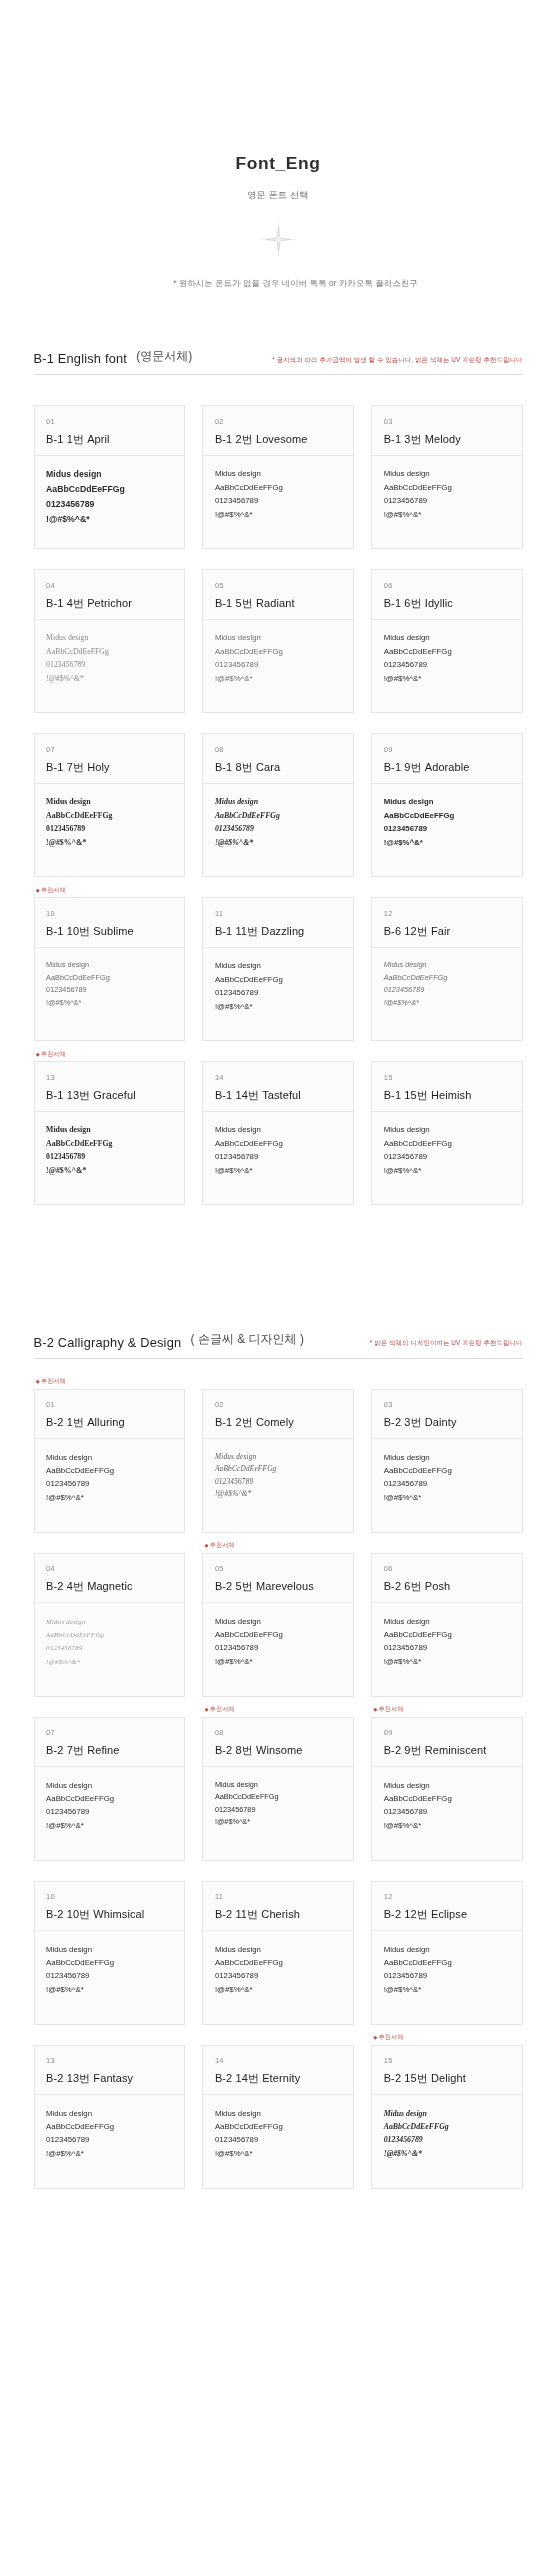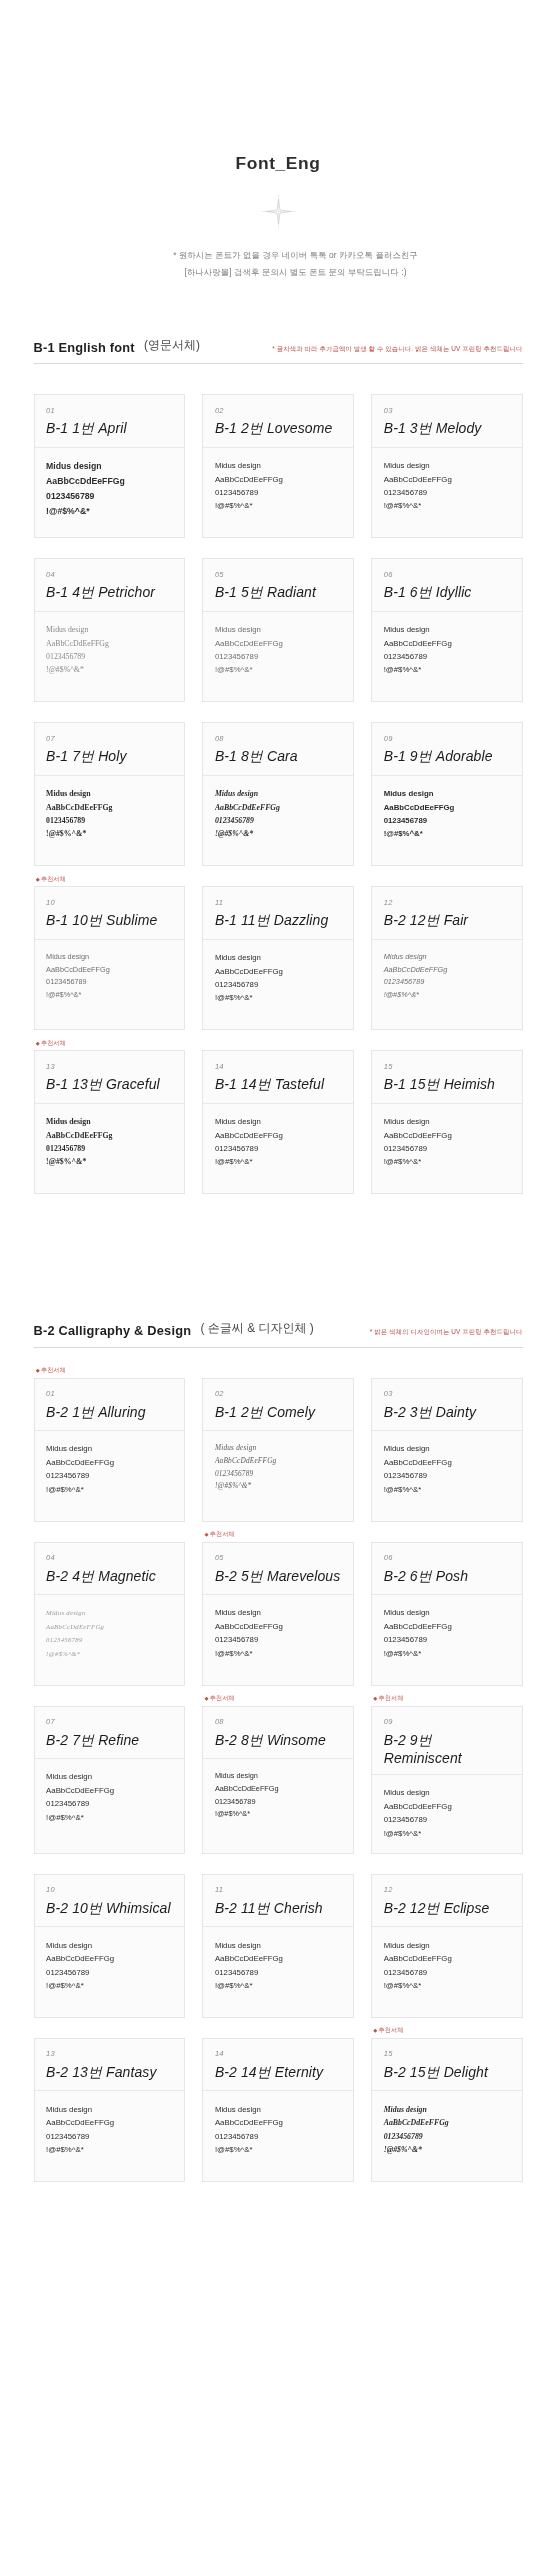--- a/index.html
+++ b/index.html
@@ -55,21 +55,21 @@
     padding: 0 32.5px;
   }
   .section-head {
     display: flex;
     align-items: flex-end;
     border-bottom: 0.6px solid #d9d9d9;
     padding-bottom: 8.1px;
   }
   .section-title {
     font-size: 12.8px;
-    font-weight: bold;
+    font-weight: normal;
     color: #1f1f1f;
     letter-spacing: 0.2px;
   }
   .section-subtitle {
     font-size: 12px;
     color: #4a4a4a;
     margin-left: 9.3px;
     padding-bottom: 1.2px;
   }
   .section-note {
@@ -104,30 +104,29 @@
   }
   .card-tag .dot {
     color: #c0504a;
     font-size: 5.2px;
     margin-right: 1.2px;
   }
   .card-head {
     padding: 10.4px 11.6px 8.1px 11.6px;
     border-bottom: 0.6px solid #e8e8e8;
     background: #fbfbfb;
-    font-style: italic;
   }
   .card-num {
     font-size: 7.5px;
     color: #8c8c8c;
     letter-spacing: 0.3px;
     margin-bottom: 5.8px;
   }
   .card-name {
-    font-size: 14px;
+    font-size: 11px;
     color: #1c1c1c;
     font-weight: normal;
     letter-spacing: 0.1px;
   }
   .card-body {
     padding: 11.6px 11.6px 12.8px 11.6px;
     line-height: 1.72;
     font-size: 7.8px;
     color: #2c2c2c;
     white-space: pre-line;
@@ -150,29 +149,29 @@
 
   .spacer-lg { height: 70px; }
 </style>
 </head>
 <body>
 
 <div class="page">
 
   <div class="hero">
     <div class="hero-title">Font_Eng</div>
+    <div class="hero-sub">영문 폰트 선택</div>
     <div class="hero-star">
       <svg width="41" height="41" viewBox="0 0 70 70" aria-hidden="true">
         <path d="M35 14 L37.5 32.5 L56 35 L37.5 37.5 L35 56 L32.5 37.5 L14 35 L32.5 32.5 Z" fill="none" stroke="#bdbdbd" stroke-width="1"></path>
         <line x1="35" y1="6" x2="35" y2="64" stroke="#d5d5d5" stroke-width="0.7"></line>
         <line x1="6" y1="35" x2="64" y2="35" stroke="#d5d5d5" stroke-width="0.7"></line>
       </svg>
     </div>
     <div class="hero-note">* 원하시는 폰트가 없을 경우 네이버 톡톡 or 카카오톡 플러스친구</div>
-    <div class="hero-note">[하나사랑몰] 검색후 문의시 별도 폰트 문의 부탁드립니다 :)</div>
   </div>
 
   <div class="section">
     <div class="section-head">
       <div class="section-title">B-1 English font</div>
       <div class="section-subtitle">(영문서체)</div>
       <div class="section-note">* 글자색과 따라 추가금액이 발생 할 수 있습니다. 밝은 색체는 UV 프린팅 추천드립니다</div>
     </div>
     <div class="grid" id="grid-b1">
         <div class="card">
@@ -282,21 +281,21 @@
             <div class="card-name">B-1 11번 Dazzling</div>
           </div>
           <div class="card-body s-sans">Midus design
 AaBbCcDdEeFFGg
 0123456789
 !@#$%^&amp;*</div>
         </div>
         <div class="card">
           <div class="card-head">
             <div class="card-num">12</div>
-            <div class="card-name">B-2 12번 Fair</div>
+            <div class="card-name">B-6 12번 Fair</div>
           </div>
           <div class="card-body s-serif-i s-light s-small">Midus design
 AaBbCcDdEeFFGg
 0123456789
 !@#$%^&amp;*</div>
         </div>
         <div class="card">
           <div class="card-tag"><span class="dot">◆</span><span>추천서체</span></div>
           <div class="card-head">
             <div class="card-num">13</div>

